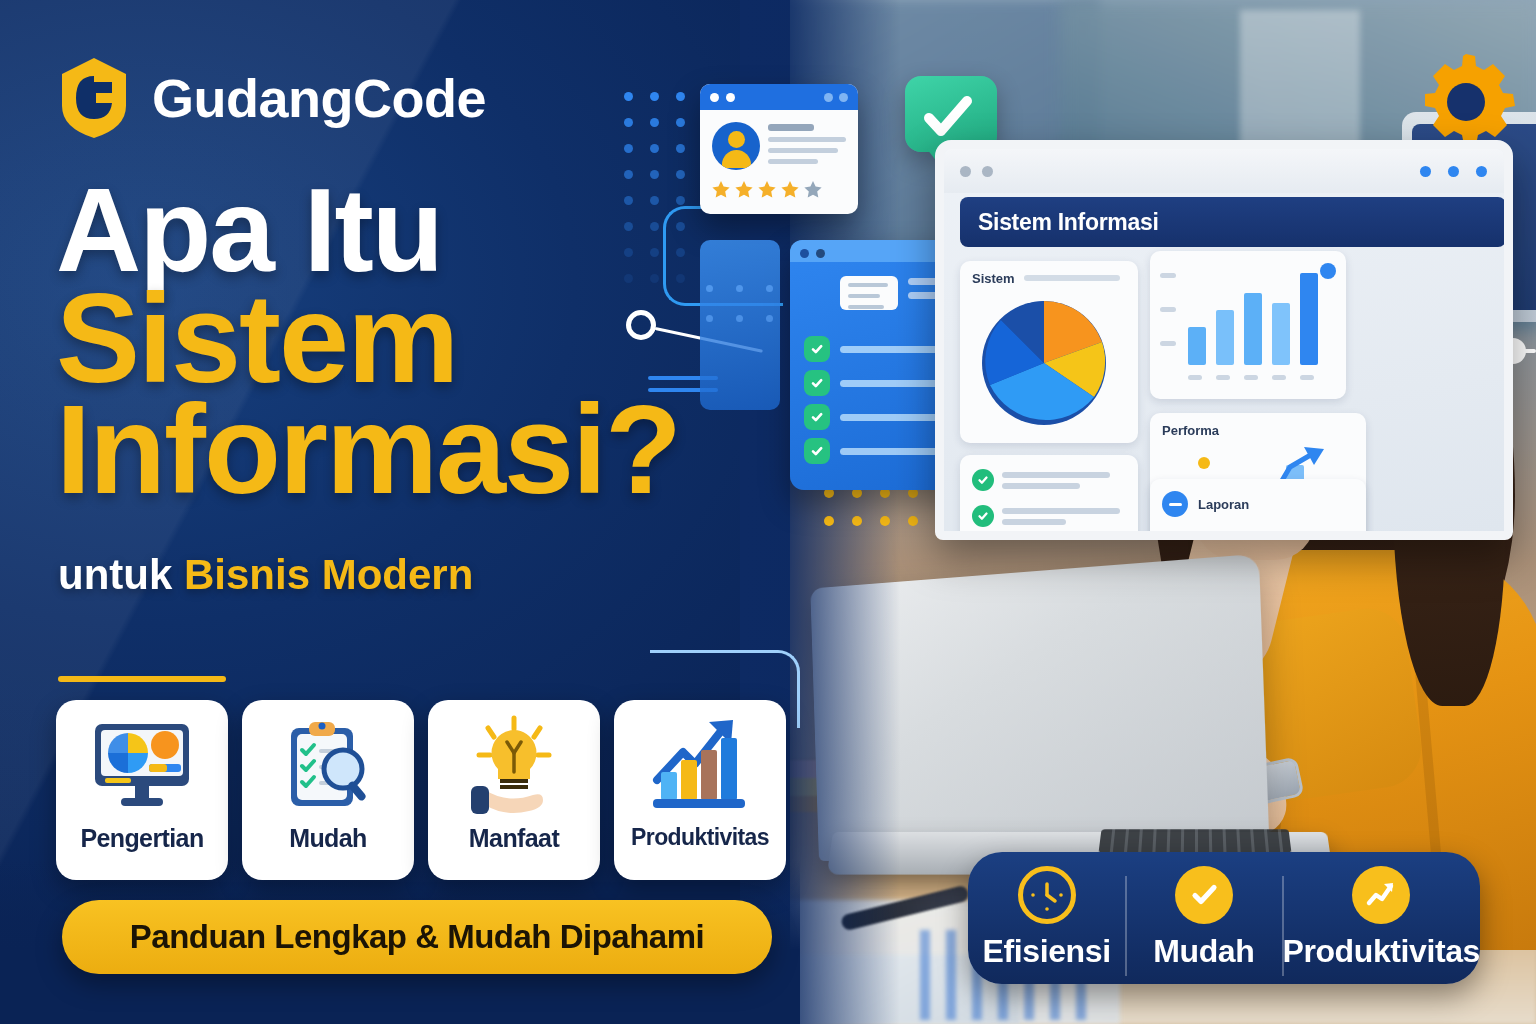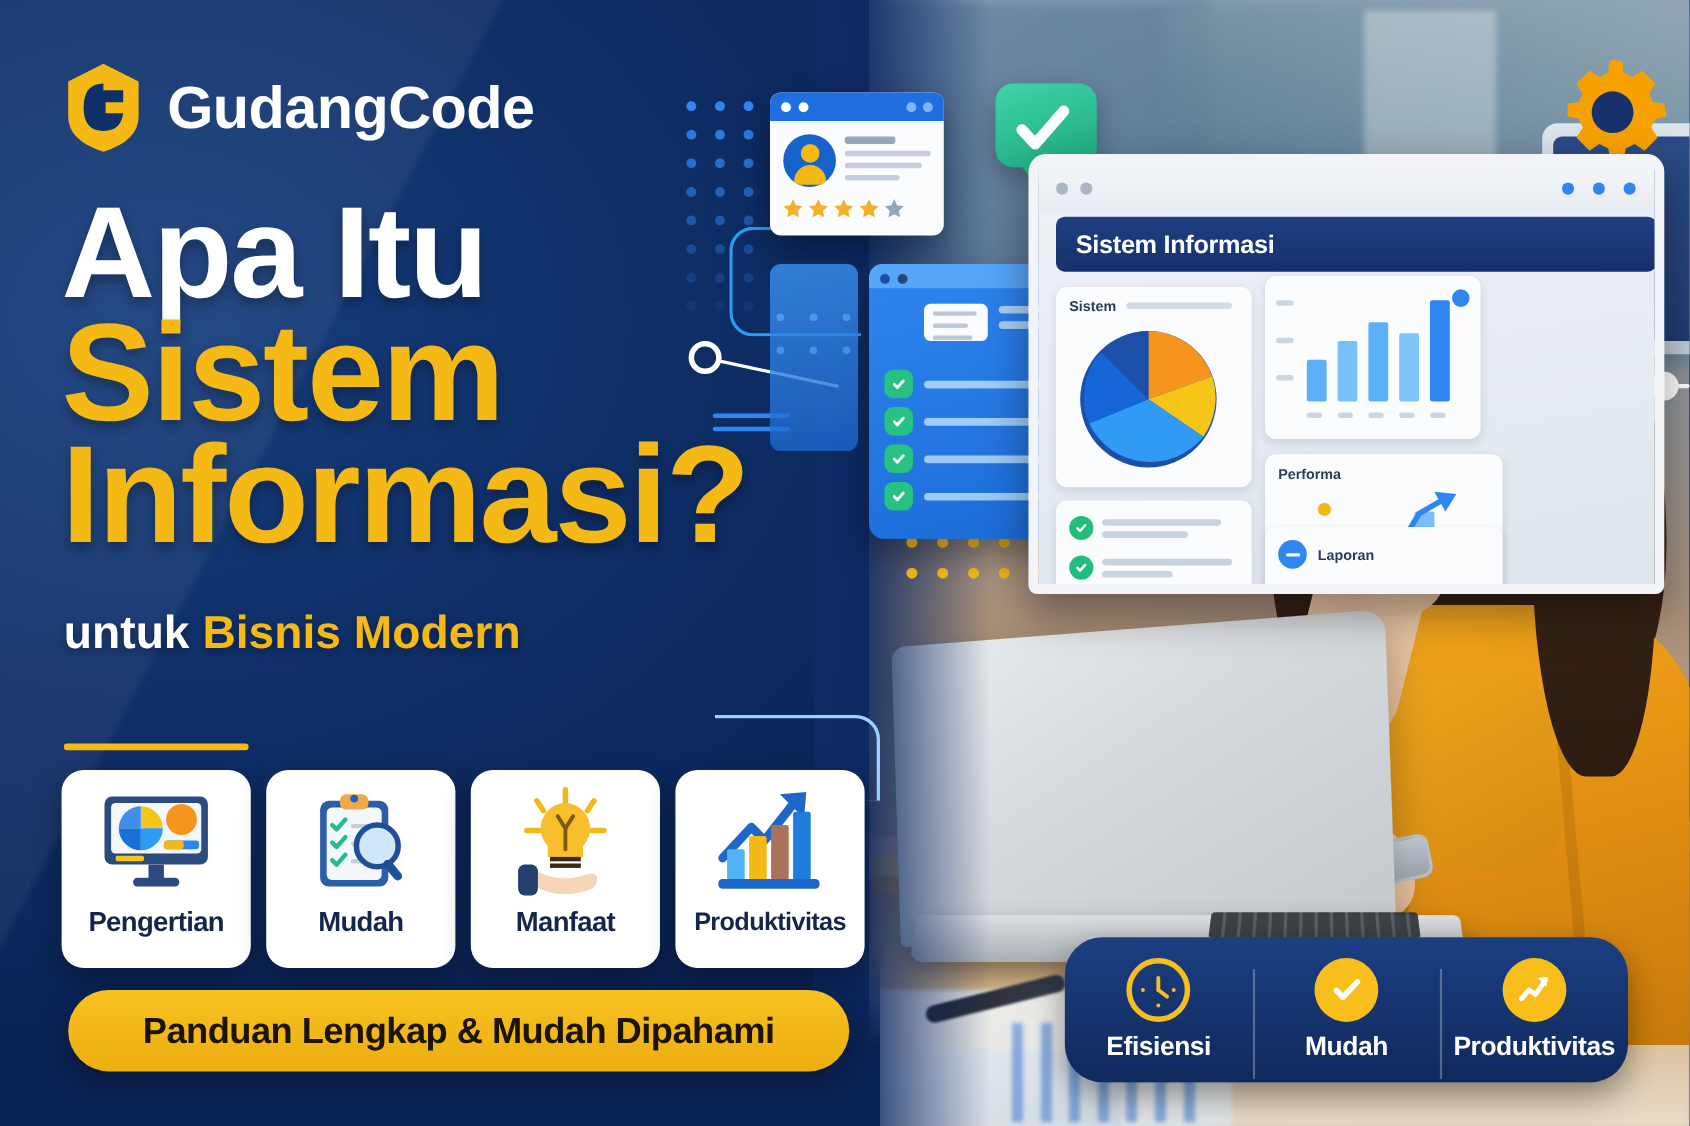--- a/index.html
+++ b/index.html
@@ -160,21 +160,21 @@
   
   .benefits { position:absolute; left:968px; top:852px; width:512px; height:132px;
     background:linear-gradient(180deg,#1b3f82,#10295c); border-radius:34px;
     display:flex; align-items:center; box-shadow:0 12px 30px rgba(0,0,0,.4); }
   .benefit { flex:1; display:flex; flex-direction:column; align-items:center; gap:9px; position:relative; }
   .benefit + .benefit::before { content:""; position:absolute; left:0; top:10px;
     width:2px; height:100px; background:rgba(255,255,255,.28); }
   .b-icon { width:58px; height:58px; border-radius:50%; display:flex; align-items:center; justify-content:center; }
   .b-icon.ring-style { border:5px solid #f8bf1c; background:transparent; }
   .b-icon.fill-style { background:#f8bf1c; }
-  .b-label { font-size:24px; font-weight:bold; color:#ffffff; letter-spacing:-.4px; }
+  .b-label { font-size:32px; font-weight:bold; color:#ffffff; letter-spacing:-.4px; }
 
   
   .mock { position:absolute; box-shadow:0 14px 30px rgba(0,0,0,.35); }
 
   .review-card { left:700px; top:84px; width:158px; height:130px; background:#fbfcfd; border-radius:10px; }
   .rc-bar { height:26px; background:#1f6fe0; border-radius:10px 10px 0 0; position:relative; }
   .rc-dot { position:absolute; top:9px; width:9px; height:9px; border-radius:50%; background:#ffffff; }
   .rc-dot2 { position:absolute; top:9px; width:9px; height:9px; border-radius:50%; background:#7fb4f3; }
   .avatar { position:absolute; left:12px; top:38px; width:48px; height:48px; border-radius:50%;
     background:#1763cc; overflow:hidden; }

